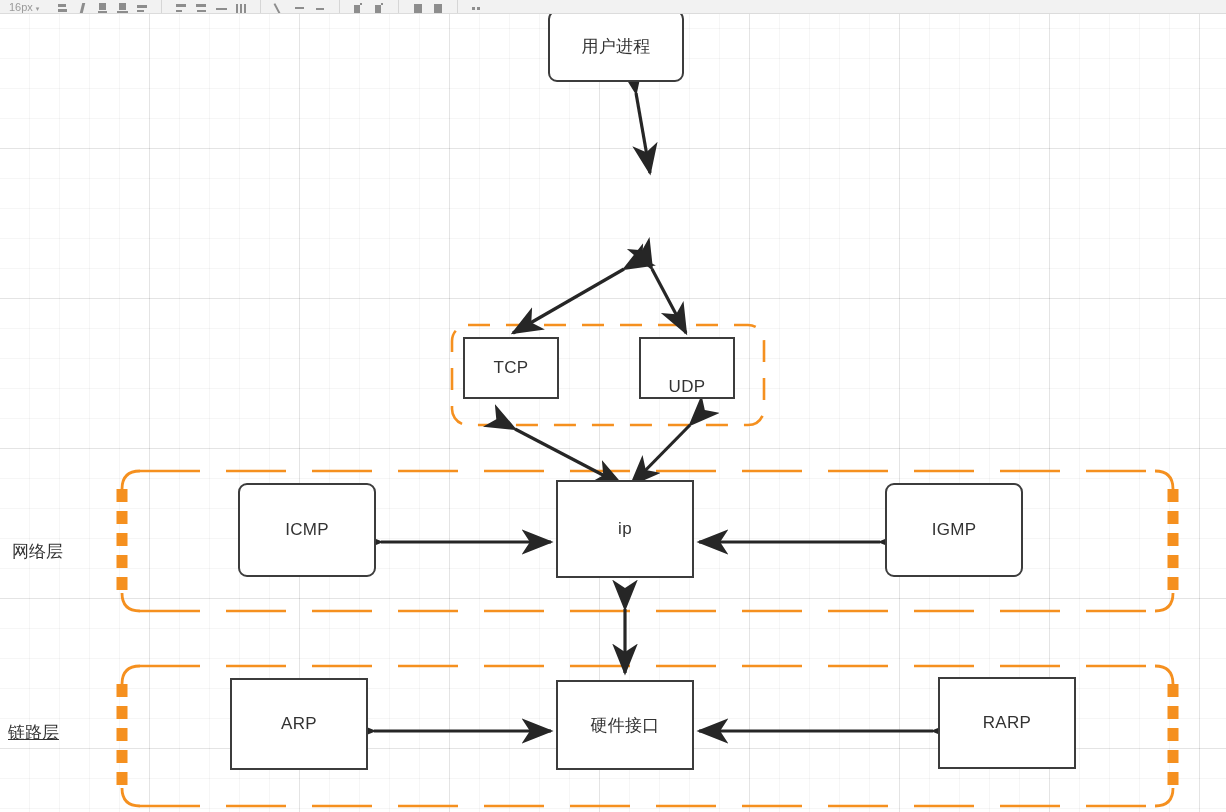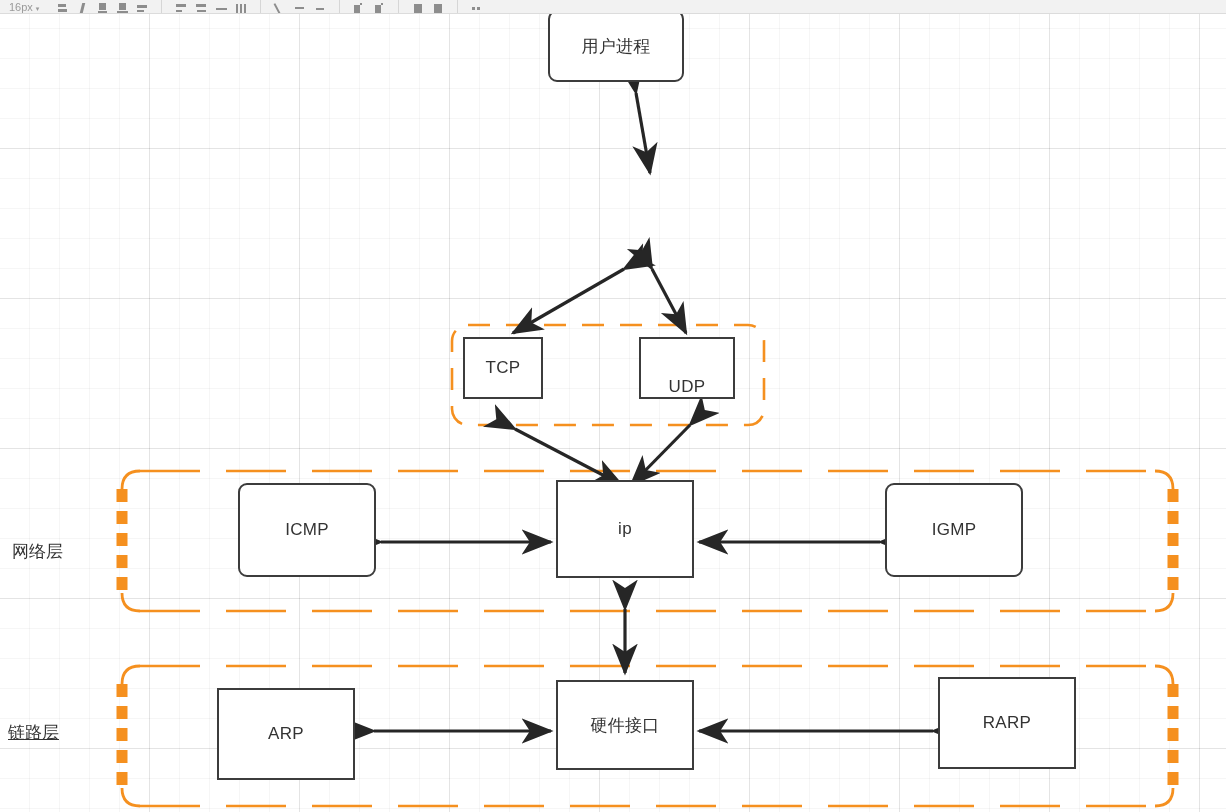--- a/index.html
+++ b/index.html
@@ -305,41 +305,41 @@
         <line x1="374" y1="710" x2="551" y2="710"></line>
         <line x1="933" y1="710" x2="699" y2="710"></line>
       </g>
     </svg>
 
     <div class="node rounded cjk" style="left:548px; top:-4px; width:136px; height:72px;">
       <span>用户进程</span>
     </div>
 
 
-    <div class="node" style="left:463px; top:323px; width:80px; height:62px;">
+    <div class="node" style="left:463px; top:323px; width:96px; height:62px;">
       <span>TCP</span>
     </div>
 
     <div class="node" style="left:639px; top:323px; width:96px; height:62px;align-items:flex-end;">
       <span>UDP</span>
     </div>
 
     <div class="node rounded" style="left:238px; top:469px; width:138px; height:94px;">
       <span>ICMP</span>
     </div>
 
     <div class="node" style="left:556px; top:466px; width:138px; height:98px;">
       <span>ip</span>
     </div>
 
     <div class="node rounded" style="left:885px; top:469px; width:138px; height:94px;">
       <span>IGMP</span>
     </div>
 
-    <div class="node" style="left:217px; top:664px; width:138px; height:92px;margin-top:10px;">
+    <div class="node" style="left:230px; top:664px; width:138px; height:92px;">
       <span>ARP</span>
     </div>
 
     <div class="node cjk" style="left:556px; top:666px; width:138px; height:90px;">
       <span>硬件接口</span>
     </div>
 
     <div class="node" style="left:938px; top:663px; width:138px; height:92px;">
       <span>RARP</span>
     </div>

